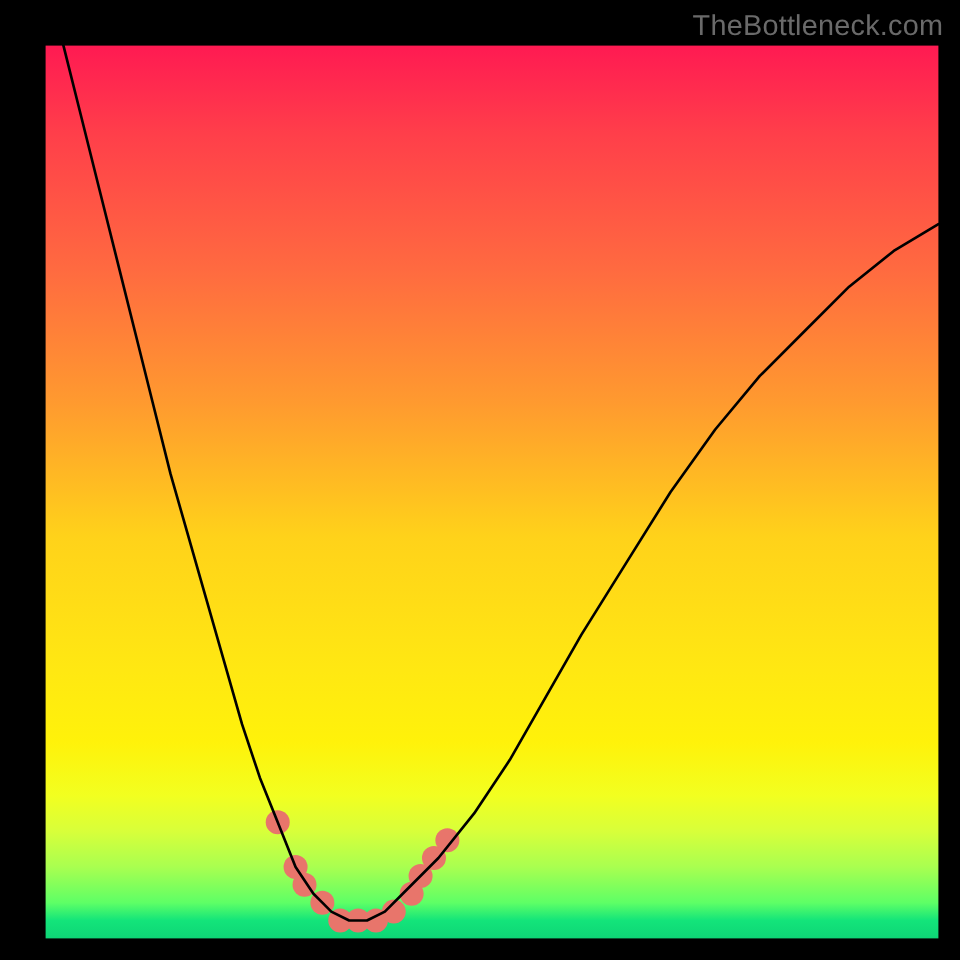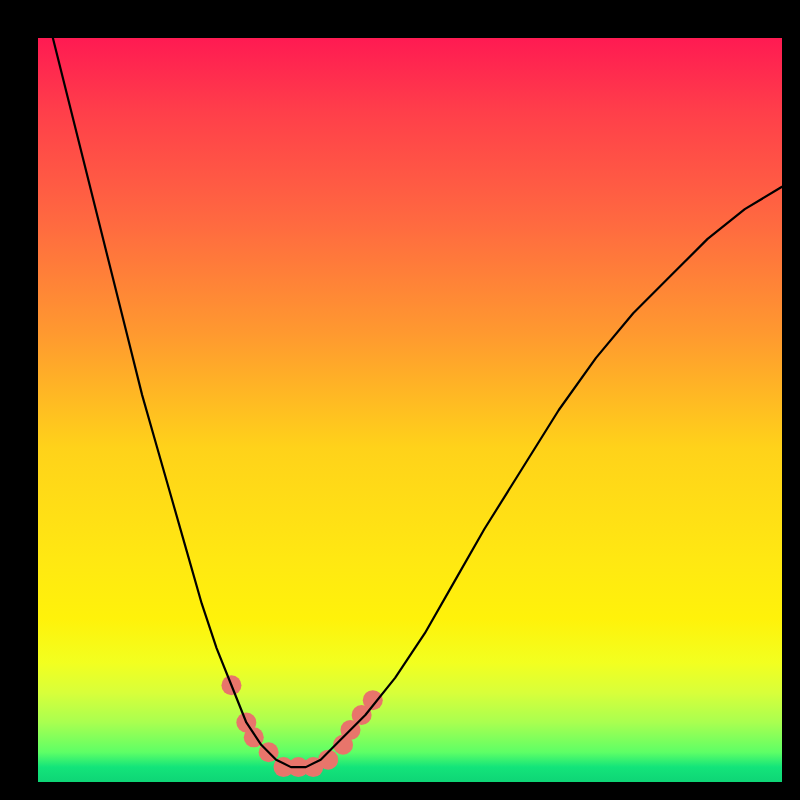--- a/index.html
+++ b/index.html
@@ -78,13 +78,14 @@
           <circle cx="275.28" cy="729.12" r="10" fill="#e8756b"></circle>
           <circle cx="290.16" cy="721.68" r="10" fill="#e8756b"></circle>
           <circle cx="305.04" cy="706.80" r="10" fill="#e8756b"></circle>
           <circle cx="312.48" cy="691.92" r="10" fill="#e8756b"></circle>
           <circle cx="323.64" cy="677.04" r="10" fill="#e8756b"></circle>
           <circle cx="334.80" cy="662.16" r="10" fill="#e8756b"></circle>
         </g>
         <path d="M0.00 -59.52 L14.88 0.00 L29.76 59.52 L44.64 119.04 L59.52 178.56 L74.40 238.08 L89.28 297.60 L104.16 357.12 L119.04 409.20 L133.92 461.28 L148.80 513.36 L163.68 565.44 L178.56 610.08 L193.44 647.28 L208.32 684.48 L223.20 706.80 L230.64 714.24 L238.08 721.68 L252.96 729.12 L267.84 729.12 L282.72 721.68 L297.60 706.80 L327.36 677.04 L357.12 639.84 L386.88 595.20 L416.64 543.12 L446.40 491.04 L483.60 431.52 L520.80 372.00 L558.00 319.92 L595.20 275.28 L632.40 238.08 L669.60 200.88 L706.80 171.12 L744.00 148.80" fill="none" stroke="#000000" stroke-width="2.2" stroke-linecap="round" stroke-linejoin="round"></path>
       </svg>
   </div>
+  <div class="watermark">TheBottleneck.com</div>
 </div>
 
 </body></html>

